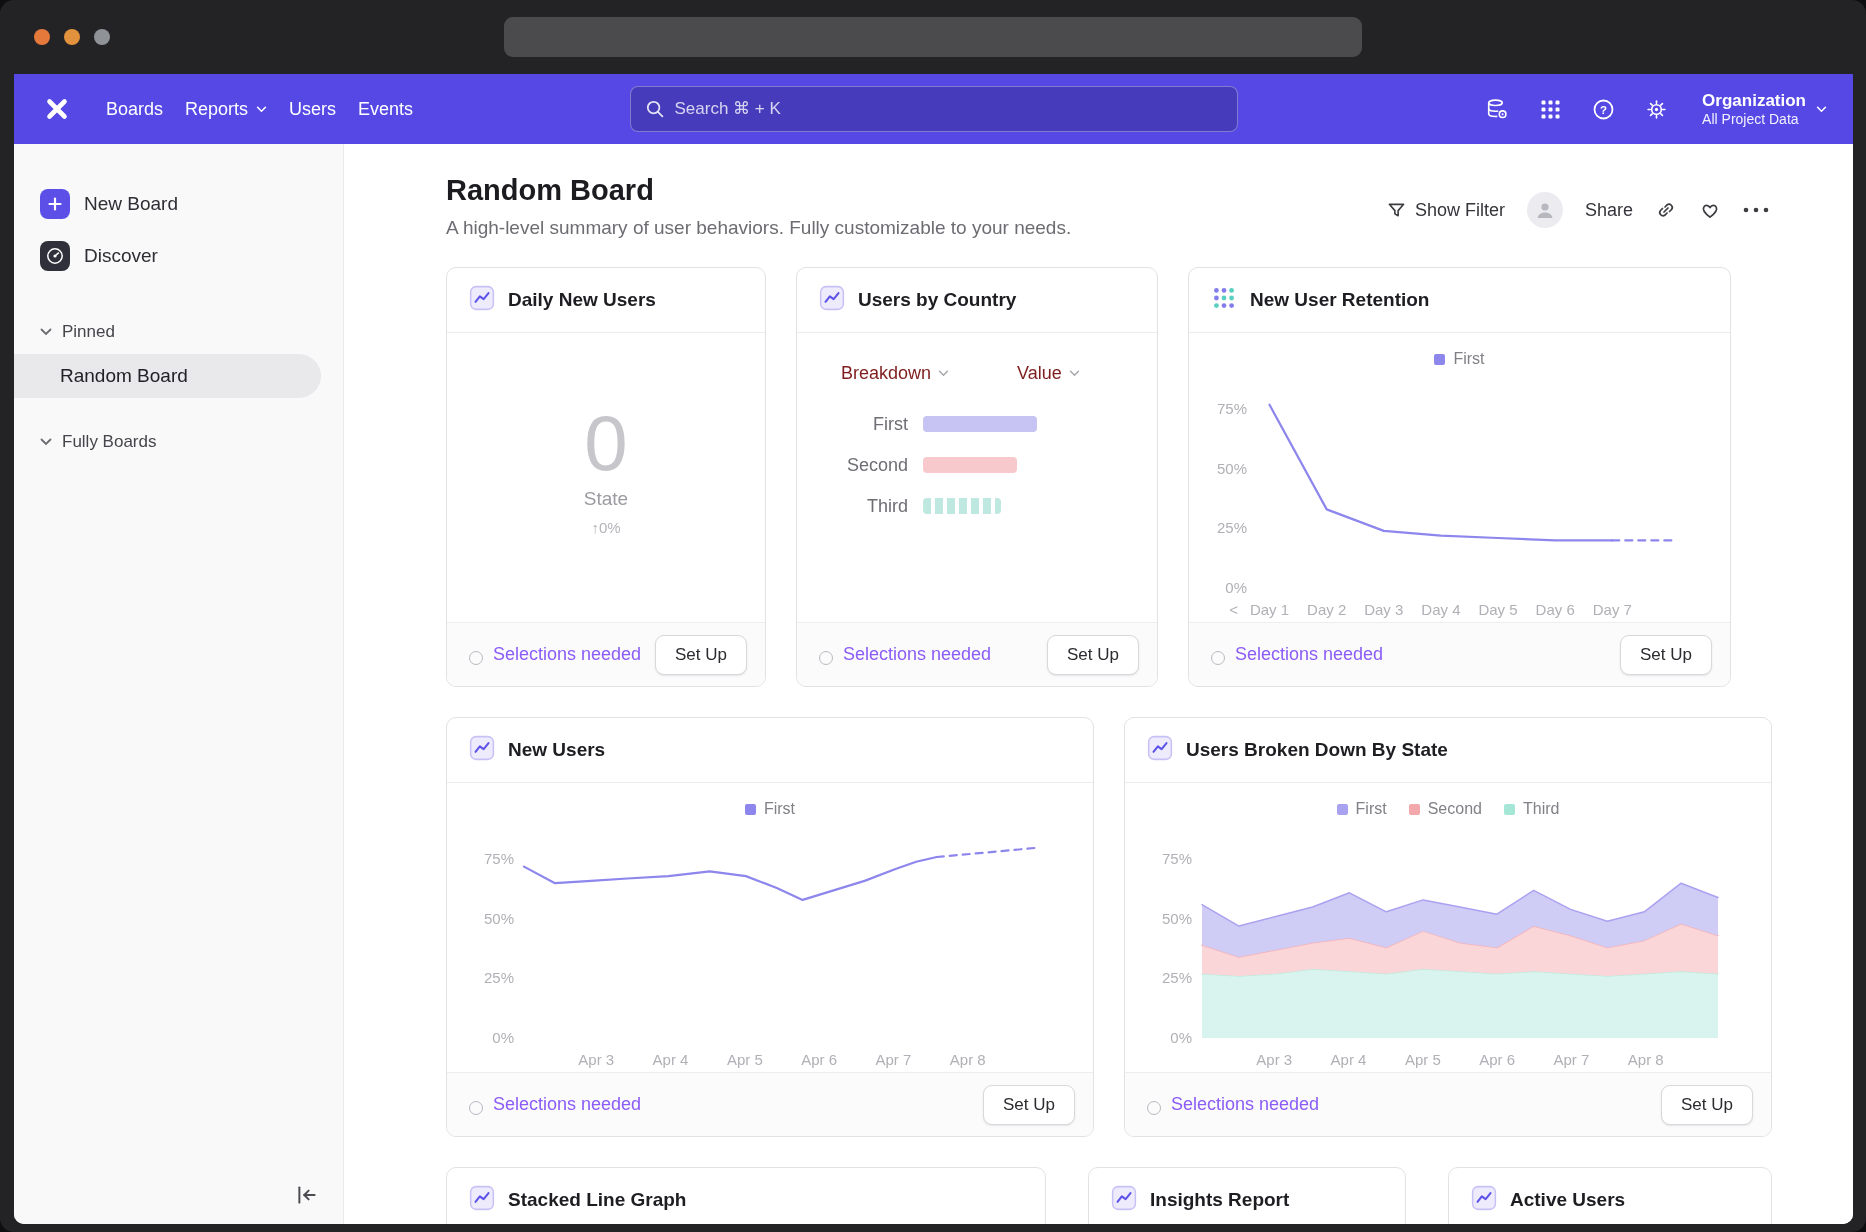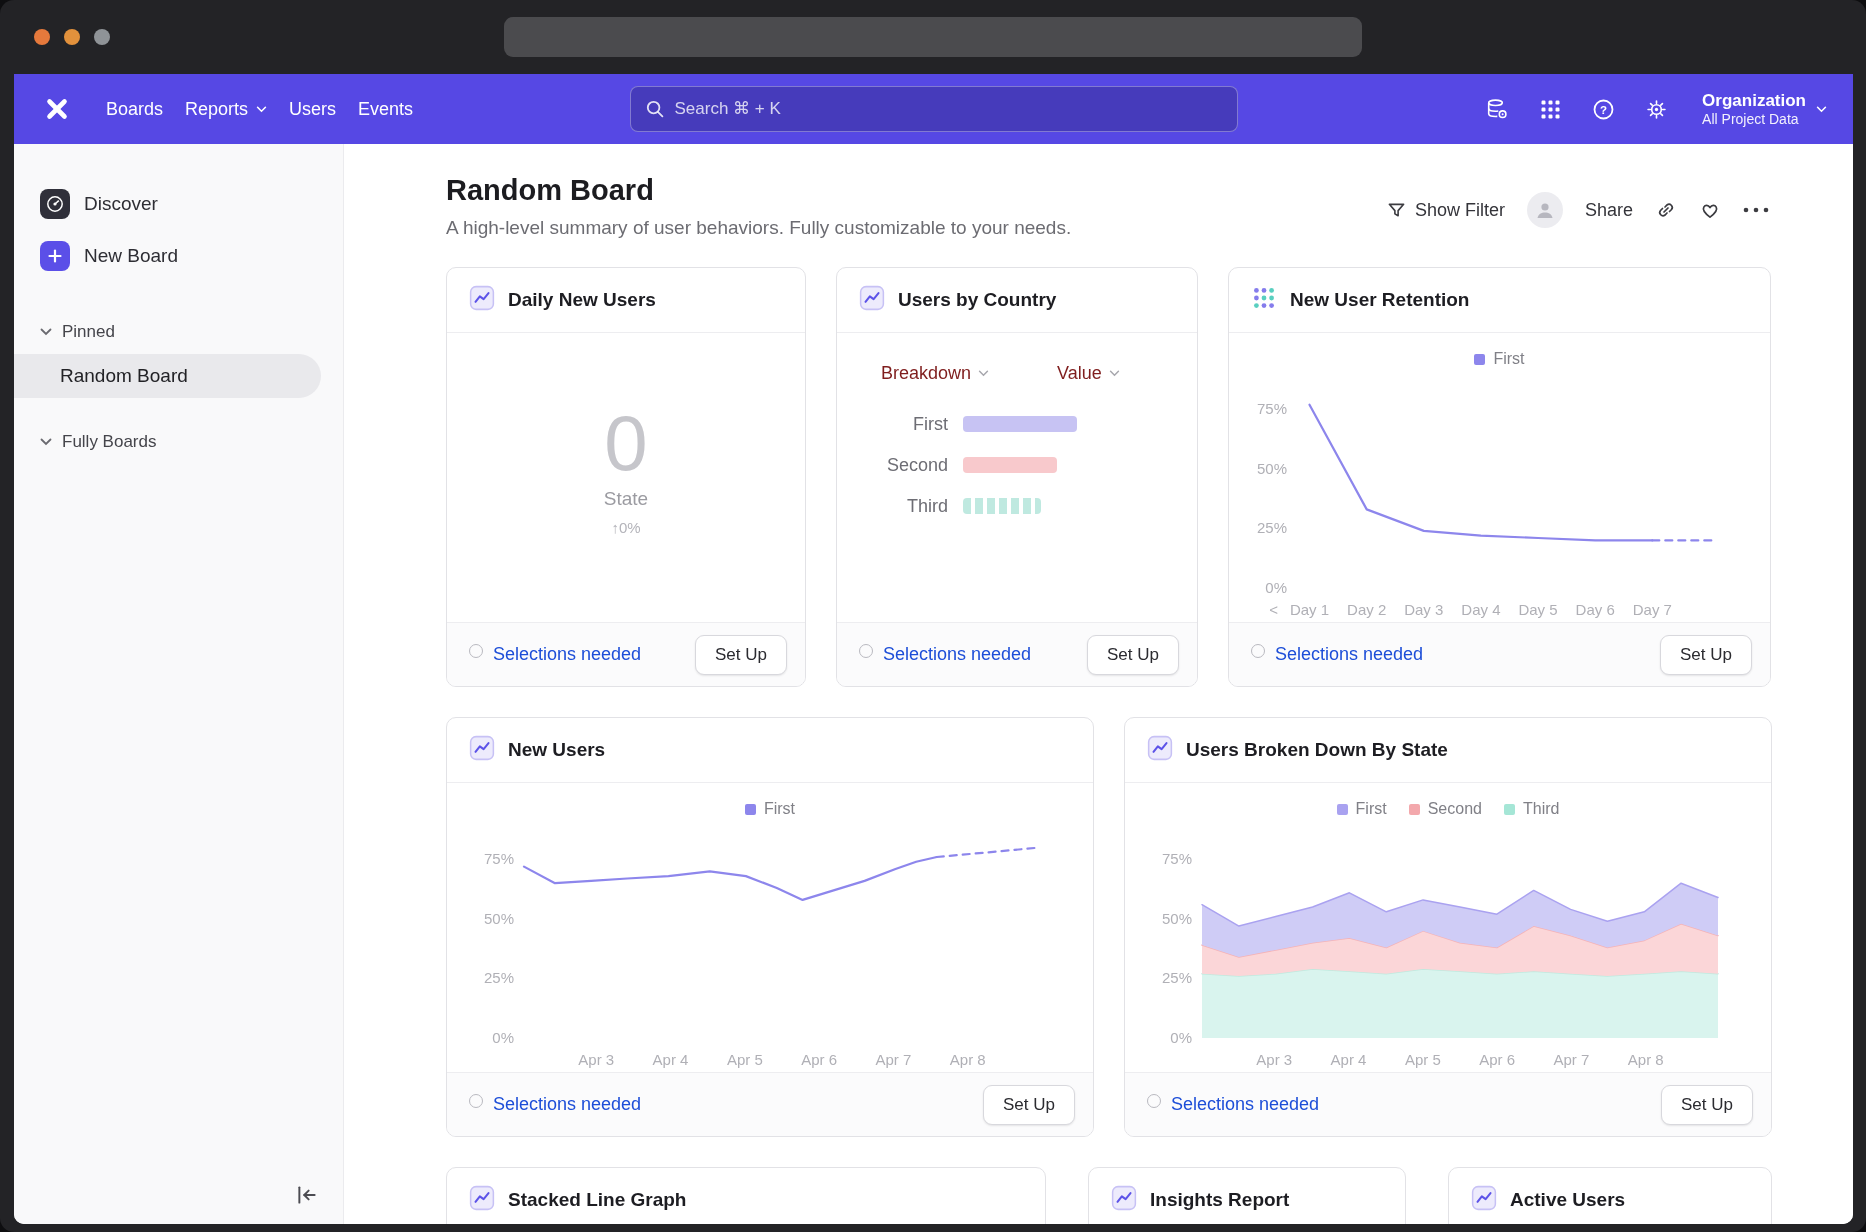--- a/index.html
+++ b/index.html
@@ -50,26 +50,26 @@
   .page-subtitle{font-size:19px;color:#6c6c72;margin-top:10px}
   .actions{display:flex;align-items:center;gap:22px;margin-top:18px}
   .action{display:flex;align-items:center;gap:9px;font-size:18px;color:#34343a;background:none;border:none;cursor:pointer;font-family:"Liberation Sans",sans-serif}
   .avatar{width:36px;height:36px;border-radius:50%;background:#ececf0;display:flex;align-items:center;justify-content:center;cursor:pointer}
 
   
   .cards{margin-top:28px}
   .cards-row{display:flex;gap:30px;margin-bottom:30px}
   .cards-row.row3{gap:42px;margin-bottom:0}
   .card{border:1px solid #e2e2e6;border-radius:10px;background:#fff;display:flex;flex-direction:column;overflow:hidden;height:420px}
-  .w360{width:360px}.w362{width:362px}.w543{width:543px}.w648{width:648px}.w600{width:600px}.w318{width:318px}.w324{width:324px}
+  .w360{width:320px}.w362{width:362px}.w543{width:543px}.w648{width:648px}.w600{width:600px}.w318{width:318px}.w324{width:324px}
   .card-head{flex:none;display:flex;align-items:center;gap:13px;padding:17px 22px;border-bottom:1px solid #ededf0}
   .card-title{font-size:19px;font-weight:700;color:#1d1d22}
   .card-body{flex:1;min-height:0;position:relative}
   .card-foot{flex:none;height:64px;border-top:1px solid #ededf0;background:#fbfbfc;display:flex;align-items:center;justify-content:space-between;padding:0 18px 0 22px}
-  .status{display:flex;align-items:flex-start;gap:10px;font-size:18px;color:#1d4ed8}
+  .status{display:flex;align-items:flex-end;gap:10px;font-size:18px;color:#8b5cf6}
   .status-circle{width:14px;height:14px;border:1.6px solid #b9b9c0;border-radius:50%;flex:none}
   .setup-btn{font-size:17px;font-weight:500;color:#2b2b30;background:#fff;border:1px solid #d8d8dd;border-radius:9px;padding:9px 19px;box-shadow:0 1px 2px rgba(20,20,25,.1);cursor:pointer;font-family:"Liberation Sans",sans-serif}
 
   
   .big-stat{height:100%;display:flex;flex-direction:column;align-items:center;justify-content:center;transform:translateY(-8px)}
   .big-zero{font-size:78px;font-weight:400;color:#c6c6cb;line-height:1}
   .stat-label{font-size:19px;color:#9b9ba1;margin-top:6px}
   .stat-delta{font-size:15px;color:#b4b4ba;margin-top:9px}
 
   
@@ -188,37 +188,37 @@
               <path d="M1.5 1.5 L6 6 L10.5 1.5"></path>
             </svg>
         </span>
       </div>
     </div>
 
     <div class="content-row">
 
       <aside class="sidebar">
         <div class="side-row">
+          <span class="tile purple">
+            <svg width="16" height="16" viewBox="0 0 16 16" stroke="#fff" stroke-width="2.2" stroke-linecap="round">
+                <line x1="8" y1="2.5" x2="8" y2="13.5"></line>
+                <line x1="2.5" y1="8" x2="13.5" y2="8"></line>
+              </svg>
+          </span>
+          <span>New Board</span>
+        </div>
+        <div class="side-row">
           <span class="tile dark">
             <svg width="20" height="20" viewBox="0 0 20 20" fill="none" stroke="#fff" stroke-width="1.5">
               <circle cx="10" cy="10" r="7.2"></circle>
                 <circle cx="10" cy="10" r="1.6" fill="#fff" stroke="none"></circle>
                 <path d="M10 10 L13.8 6.6"></path>
             </svg>
           </span>
           <span>Discover</span>
-        </div>
-        <div class="side-row">
-          <span class="tile purple">
-            <svg width="16" height="16" viewBox="0 0 16 16" stroke="#fff" stroke-width="2.2" stroke-linecap="round">
-                <line x1="8" y1="2.5" x2="8" y2="13.5"></line>
-                <line x1="2.5" y1="8" x2="13.5" y2="8"></line>
-              </svg>
-          </span>
-          <span>New Board</span>
         </div>
 
         <div class="section-head">
           <svg width="12" height="8" viewBox="0 0 12 8" fill="none" stroke="#6a6a70" stroke-width="1.8" stroke-linecap="round">
               <path d="M1.5 1.5 L6 6 L10.5 1.5"></path>
             </svg>
           <span>Pinned</span>
         </div>
         <div class="pinned-item">
           <span>Random Board</span>

